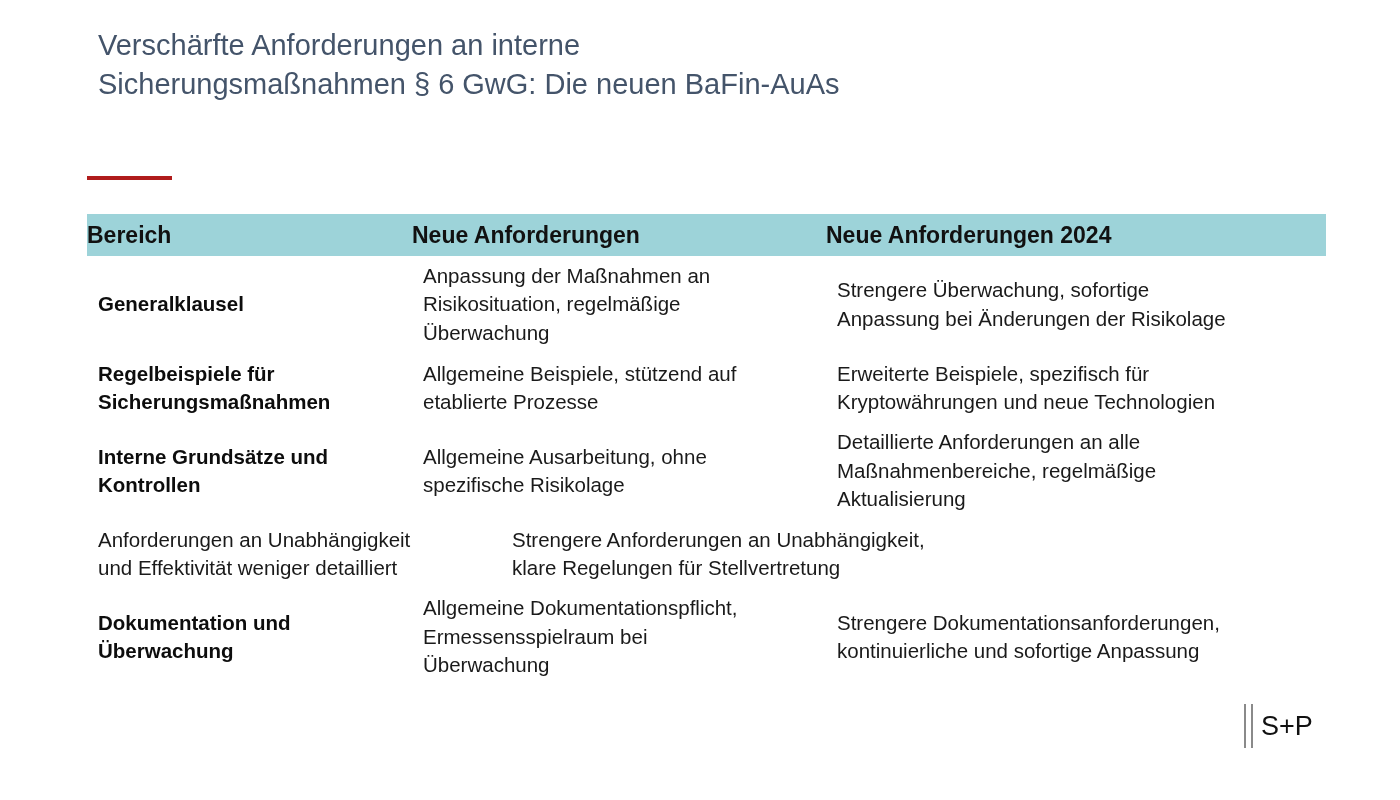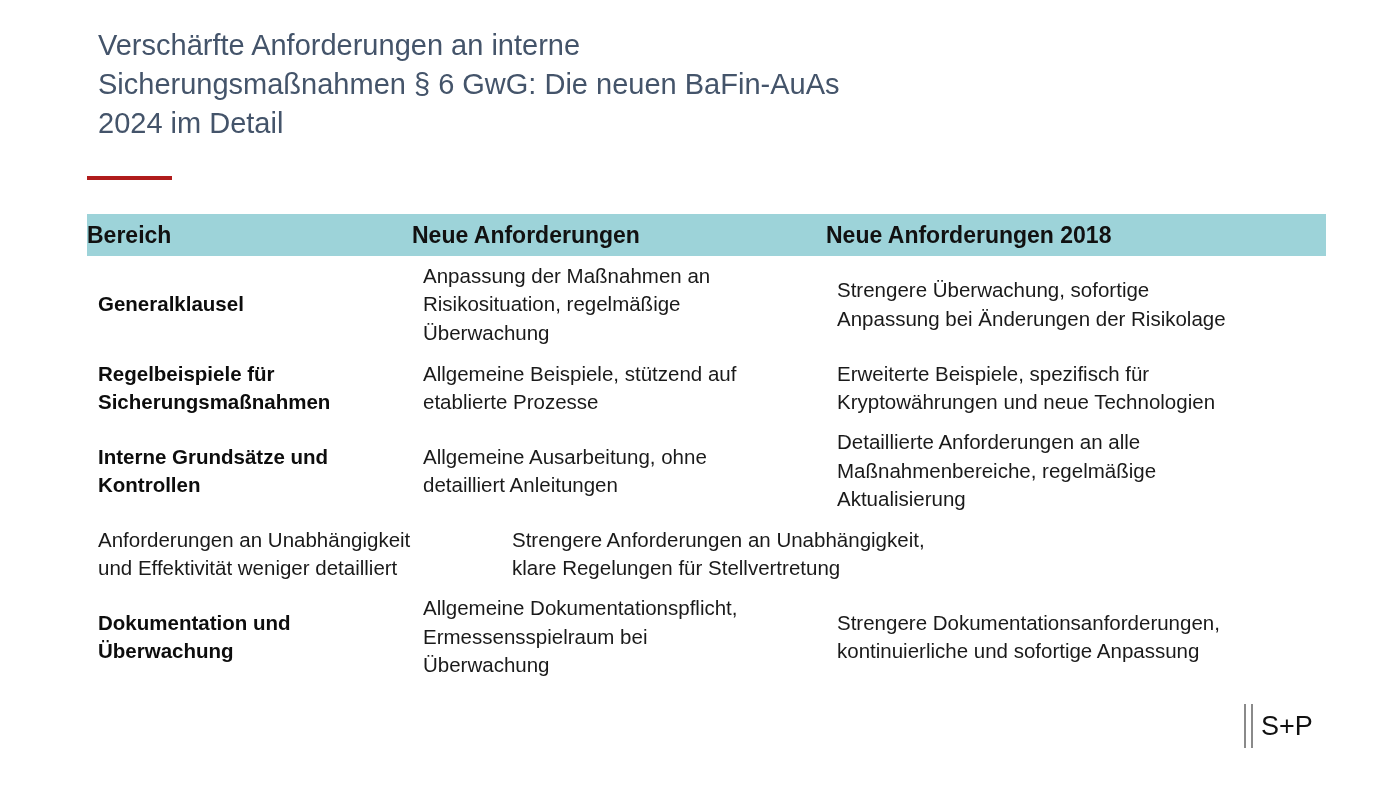--- a/index.html
+++ b/index.html
@@ -95,30 +95,29 @@
       color: #111111;
       letter-spacing: 0px;
     }
   </style>
 </head>
 <body>
 
 <h1 class="title">
   <span>Verschärfte Anforderungen an interne</span>
   <span>Sicherungsmaßnahmen § 6 GwG: Die neuen BaFin-AuAs</span>
-  <span>2024 im Detail</span>
 </h1>
 
 <div class="accent-line" style="background:#b01c1c;"></div>
 
 <div class="table">
   <div class="thead" style="background:#9dd3d9;">
     <div class="th col1">Bereich</div>
     <div class="th col2">Neue Anforderungen</div>
-    <div class="th col3">Neue Anforderungen 2018</div>
+    <div class="th col3">Neue Anforderungen 2024</div>
   </div>
 
   <div class="row" style="height:97px;">
     <div class="cell area col1">
       <span class="ln">Generalklausel</span>
     </div>
     <div class="cell col2">
       <span class="ln">Anpassung der Maßnahmen an</span>
       <span class="ln">Risikosituation, regelmäßige</span>
       <span class="ln">Überwachung</span>
@@ -144,21 +143,21 @@
     </div>
   </div>
 
   <div class="row" style="height:96px;">
     <div class="cell area col1">
       <span class="ln">Interne Grundsätze und</span>
       <span class="ln">Kontrollen</span>
     </div>
     <div class="cell col2">
       <span class="ln">Allgemeine Ausarbeitung, ohne</span>
-      <span class="ln">detailliert Anleitungen</span>
+      <span class="ln">spezifische Risikolage</span>
     </div>
     <div class="cell col3">
       <span class="ln">Detaillierte Anforderungen an alle</span>
       <span class="ln">Maßnahmenbereiche, regelmäßige</span>
       <span class="ln">Aktualisierung</span>
     </div>
   </div>
 
   <div class="row" style="height:70px;">
     <div class="cell col2">

